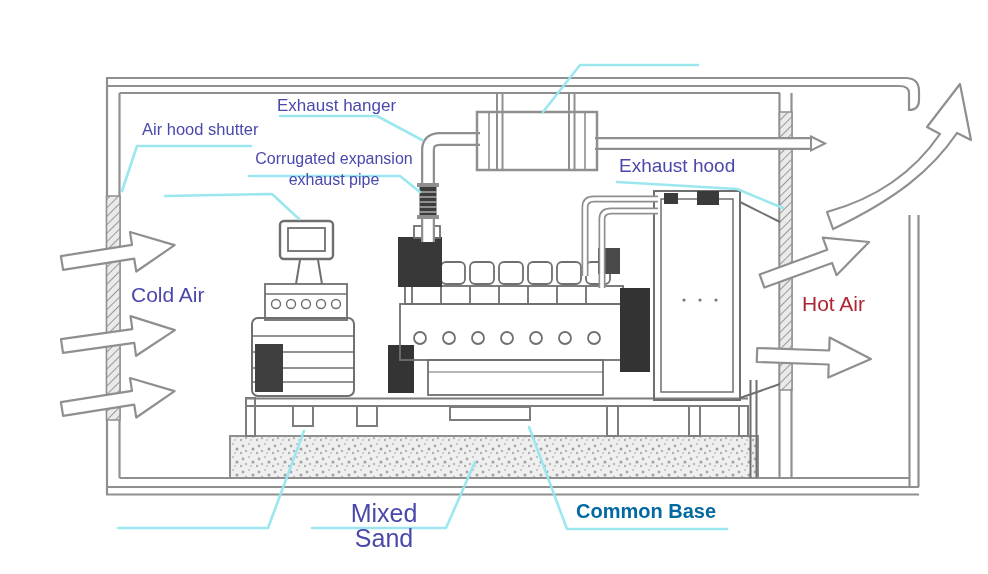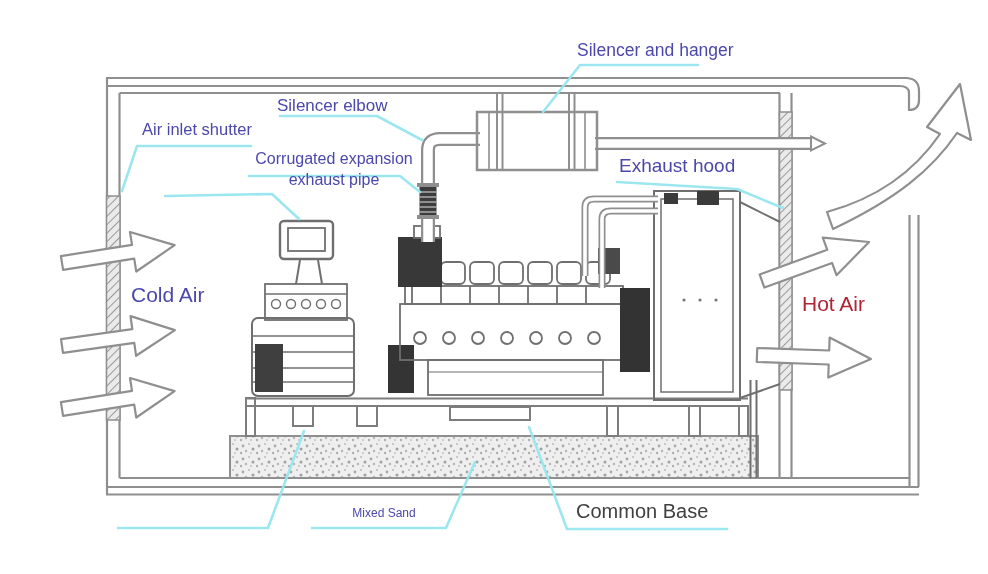--- a/index.html
+++ b/index.html
@@ -3,31 +3,31 @@
 <meta charset="utf-8">
 <style>
   html,body{margin:0;padding:0;background:#fff;}
   #stage{
     position:relative;width:988px;height:574px;background:#ffffff;overflow:hidden;
     font-family:"Liberation Sans","DejaVu Sans",sans-serif;
   }
   #stage svg{position:absolute;left:0;top:0;}
   .lbl{position:absolute;color:#4b48ac;white-space:nowrap;}
   .lbl.red{color:#b02433;padding-left:8px;}
-  .lbl.bold{font-weight:normal;color:#404040;}
+  .lbl.bold{font-weight:bold;color:#0369a1;}
   .lbl.center{text-align:center;white-space:normal;}
   .l-silencer{left:577px;top:40px;font-size:17.5px;}
   .l-elbow{left:277px;top:96px;font-size:17px;}
   .l-airinlet{left:142px;top:120px;font-size:16.5px;}
   .l-corr{left:248px;top:148px;width:172px;font-size:16px;line-height:21px;}
   .l-hood{left:619px;top:155px;font-size:19px;}
   .l-cold{left:131px;top:283px;font-size:21px;text-align:right;}
   .l-hot{left:794px;top:292px;font-size:21px;}
   .l-shock{left:106px;top:500px;width:152px;font-size:23px;line-height:28px;}
-  .l-sand{left:324px;top:501px;width:120px;font-size:12px;line-height:25px;}
+  .l-sand{left:324px;top:501px;width:120px;font-size:25px;line-height:25px;}
   .l-base{left:576px;top:500px;font-size:20px;}
 </style>
 </head>
 <body>
 
 <div id="stage">
 
 <svg width="988" height="574" viewBox="0 0 988 574">
   <defs>
     <pattern id="hatch" width="6" height="6" patternUnits="userSpaceOnUse" patternTransform="rotate(45)">
@@ -213,25 +213,24 @@
     <polyline points="251,146 137,146 122,191"></polyline>
     <polyline points="249,176 400,176 420,192"></polyline>
     <polyline points="165,196 272,194 299,219"></polyline>
     <polyline points="617,182 737,189 783,208"></polyline>
     <polyline points="118,528 268,528 304,431"></polyline>
     <polyline points="312,528 446,528 475,462"></polyline>
     <polyline points="529,427 567,529 727,529"></polyline>
   </g>
 </svg>
 
-<div class="lbl l-silencer">Silencer and hanger</div>
-
-<div class="lbl l-elbow">Silencer elbow</div>
-
-<div class="lbl l-airinlet">Air inlet shutter</div>
+
+<div class="lbl l-elbow">Exhaust hanger</div>
+
+<div class="lbl l-airinlet">Air hood shutter</div>
 
 <div class="lbl center l-corr">
   <div>Corrugated expansion</div>
   <div>exhaust pipe</div>
 </div>
 
 <div class="lbl l-hood">Exhaust hood</div>
 
 <div class="lbl l-cold">Cold Air</div>
 

